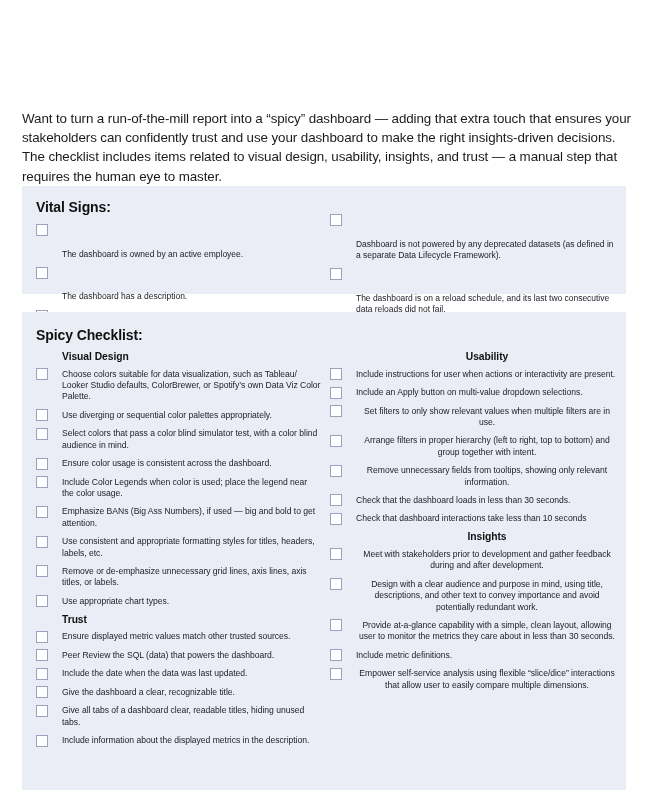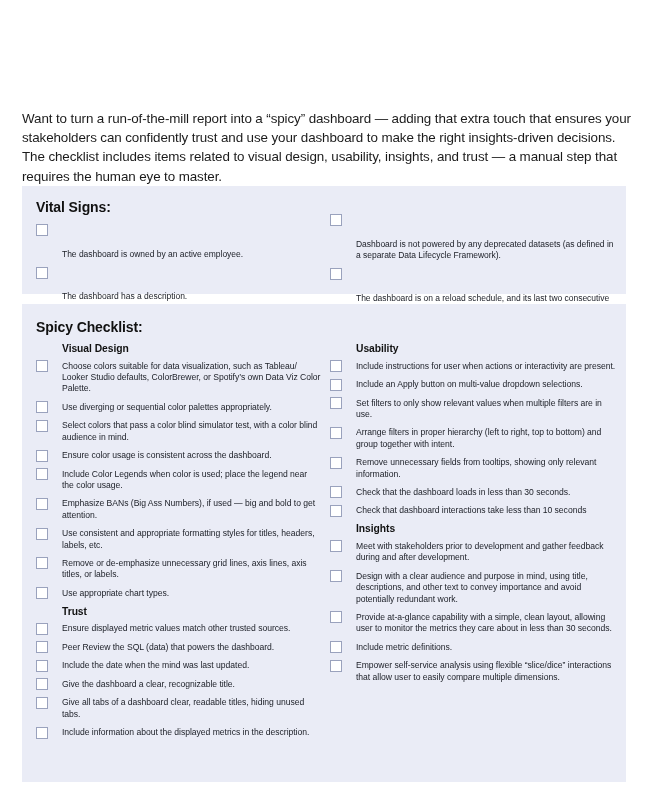--- a/index.html
+++ b/index.html
@@ -72,41 +72,41 @@
   }
 
   
   .panel {
     position: absolute;
     left: 22px;
     width: 604px;
     background: #eaecf6;
   }
   #panel-vital { top: 186px; height: 108px; }
-  #panel-spicy { top: 304px; height: 478px; padding-left: 25px; }
+  #panel-spicy { top: 312px; height: 478px; padding-left: 25px; }
 
   .panel-title {
     position: absolute;
     left: 14px;
     font-size: 14px;
     font-weight: bold;
     color: #111;
     letter-spacing: -0.1px;
   }
   #panel-vital .panel-title { top: 13px; }
   #panel-spicy .panel-title { top: 15px; }
 
   .col { position: absolute; }
   .col-left  { left: 14px;  width: 285px; }
   .col-right { left: 308px; width: 288px; }
 
   #panel-vital .col-left  { top: 38px; }
   #panel-vital .col-right { top: 28px; }
   #panel-spicy .col-left  { top: 39px; }
-  #panel-spicy .col-right { top: 39px; }
+  #panel-spicy .col-right { top: 39px; text-align: center; }
 
   .grp-head {
     font-size: 10.3px;
     font-weight: bold;
     color: #111;
     margin: 0 0 6px 26px;
     letter-spacing: -0.05px;
   }
   .grp-head.spaced { margin-top: 2px; }
 
@@ -219,21 +219,21 @@
       <div class="citem">
           <span class="cbox"></span>
           <span class="ctext">Ensure displayed metric values match other trusted sources.</span>
         </div>
       <div class="citem">
           <span class="cbox"></span>
           <span class="ctext">Peer Review the SQL (data) that powers the dashboard.</span>
         </div>
       <div class="citem">
           <span class="cbox"></span>
-          <span class="ctext">Include the date when the mind was last updated.</span>
+          <span class="ctext">Include the date when the data was last updated.</span>
         </div>
       <div class="citem">
           <span class="cbox"></span>
           <span class="ctext">Give the dashboard a clear, recognizable title.</span>
         </div>
       <div class="citem">
           <span class="cbox"></span>
           <span class="ctext">Give all tabs of a dashboard clear, readable titles, hiding unused tabs.</span>
         </div>
       <div class="citem">

